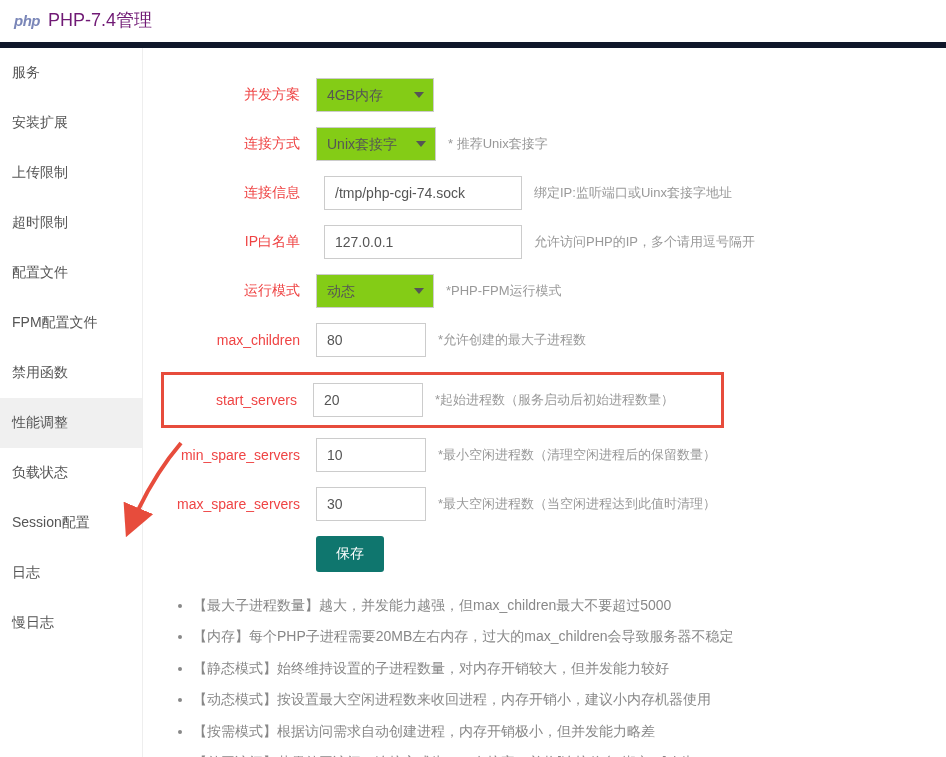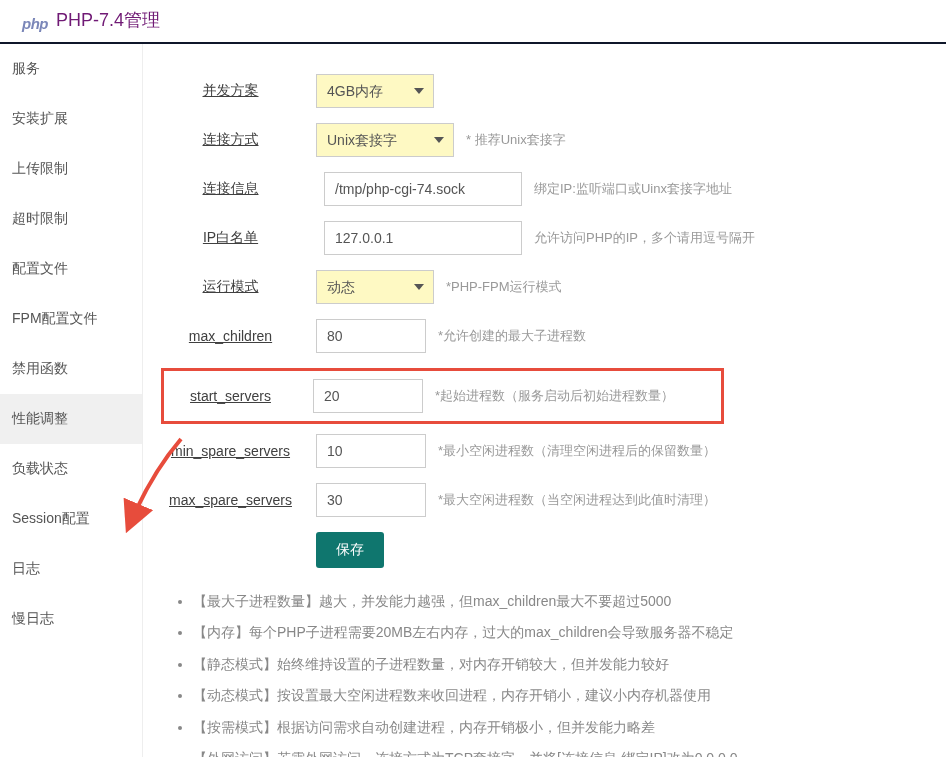--- a/index.html
+++ b/index.html
@@ -5,23 +5,23 @@
     * { box-sizing: border-box; margin: 0; padding: 0; }
     body {
       font-family: "Microsoft YaHei", "PingFang SC", Arial, sans-serif;
       font-size: 14px;
       color: #555;
       background: #fff;
       width: 946px;
     }
     .header {
       display: flex;
-      align-items: flex-end;
-      padding: 8px 22px 10px;
-      border-bottom: 2px solid #0f172a;
+      align-items: center;
+      padding: 8px 14px 10px;
+      border-bottom: 6px solid #0f172a;
     }
     .php-logo {
       color: #7a86b8;
       font-weight: bold;
       font-style: italic;
       font-size: 15px;
       margin-right: 8px;
       letter-spacing: -0.5px;
     }
     .header-title {
@@ -60,54 +60,53 @@
       pointer-events: none;
       z-index: 10;
     }
     .form-row {
       display: flex;
       align-items: center;
       margin-bottom: 15px;
     }
     .form-label {
       width: 155px;
-      text-align: center;
-      color: #404040;
+      text-align: right;
+      color: #ef4444;
       font-size: 14px;
       padding-right: 16px;
-      text-decoration: underline;
     }
     .form-select {
       height: 34px;
       border: 1px solid #ccc;
       padding: 0 28px 0 10px;
       font-size: 14px;
       appearance: none;
-      background: #fef9c3;
+      background: #84cc16;
       color: #555;
       position: relative;
     }
     .select-wrap {
       position: relative;
       display: inline-block;
     }
     .select-wrap::after {
       content: '';
       position: absolute;
       right: 10px;
       top: 50%;
       transform: translateY(-50%);
       width: 0; height: 0;
       border-left: 5px solid transparent;
       border-right: 5px solid transparent;
       border-top: 6px solid #555;
       pointer-events: none;
     }
     .form-select.mem { width: 118px; }
-    .form-select.conn { width: 138px; }
+    .form-select.conn { width: 120px; }
     .form-select.mode { width: 118px; }
     .form-input {
       height: 34px;
       border: 1px solid #ccc;
       padding: 0 10px;
       font-size: 14px;
       color: #555;
     }
     .form-input.long { width: 198px; margin-left: 8px; }
     .form-input.short { width: 110px; }

